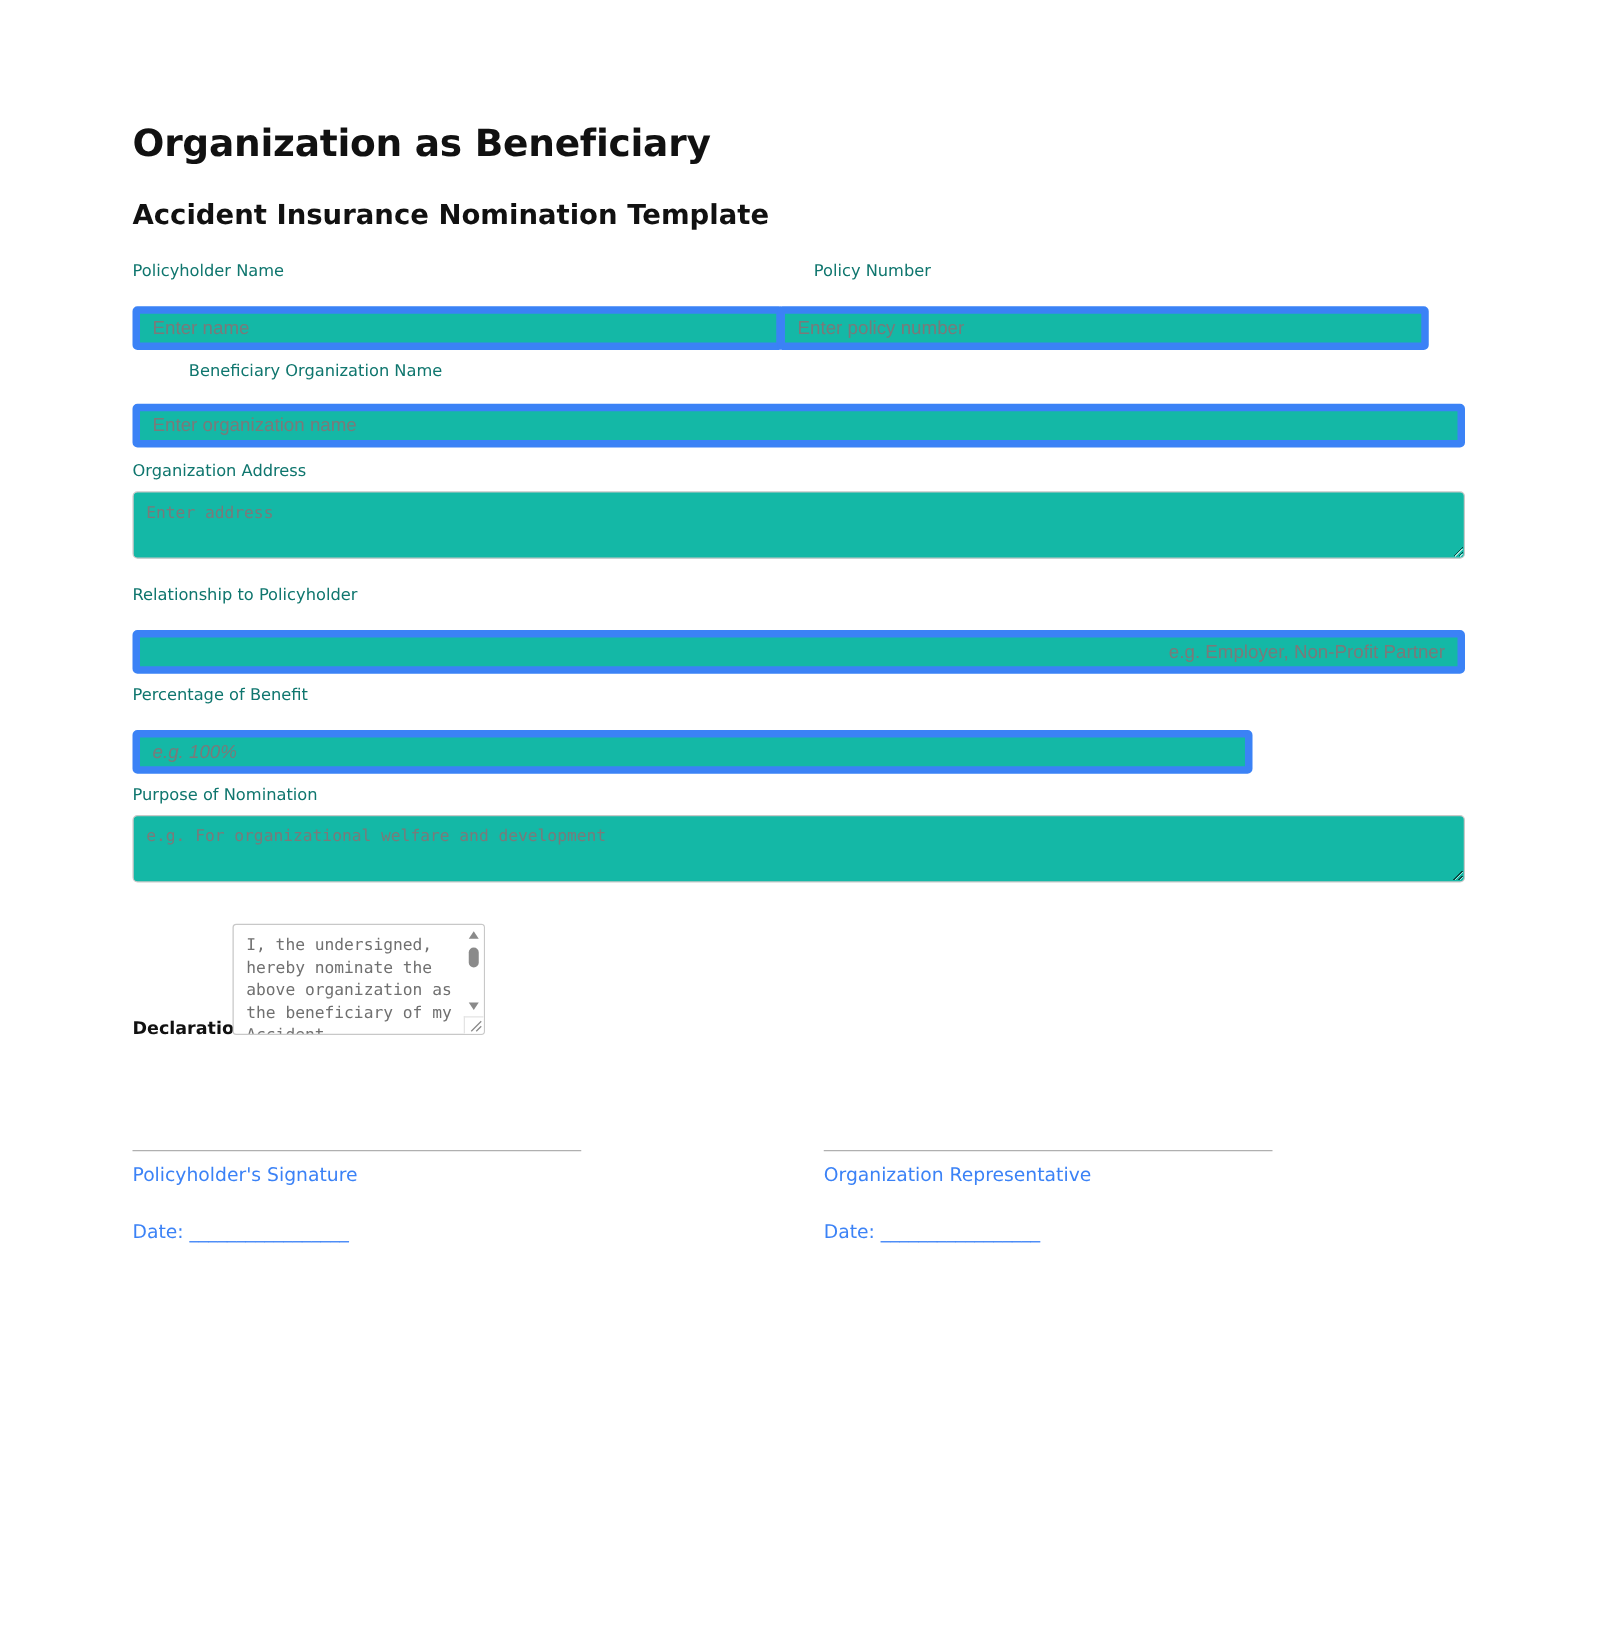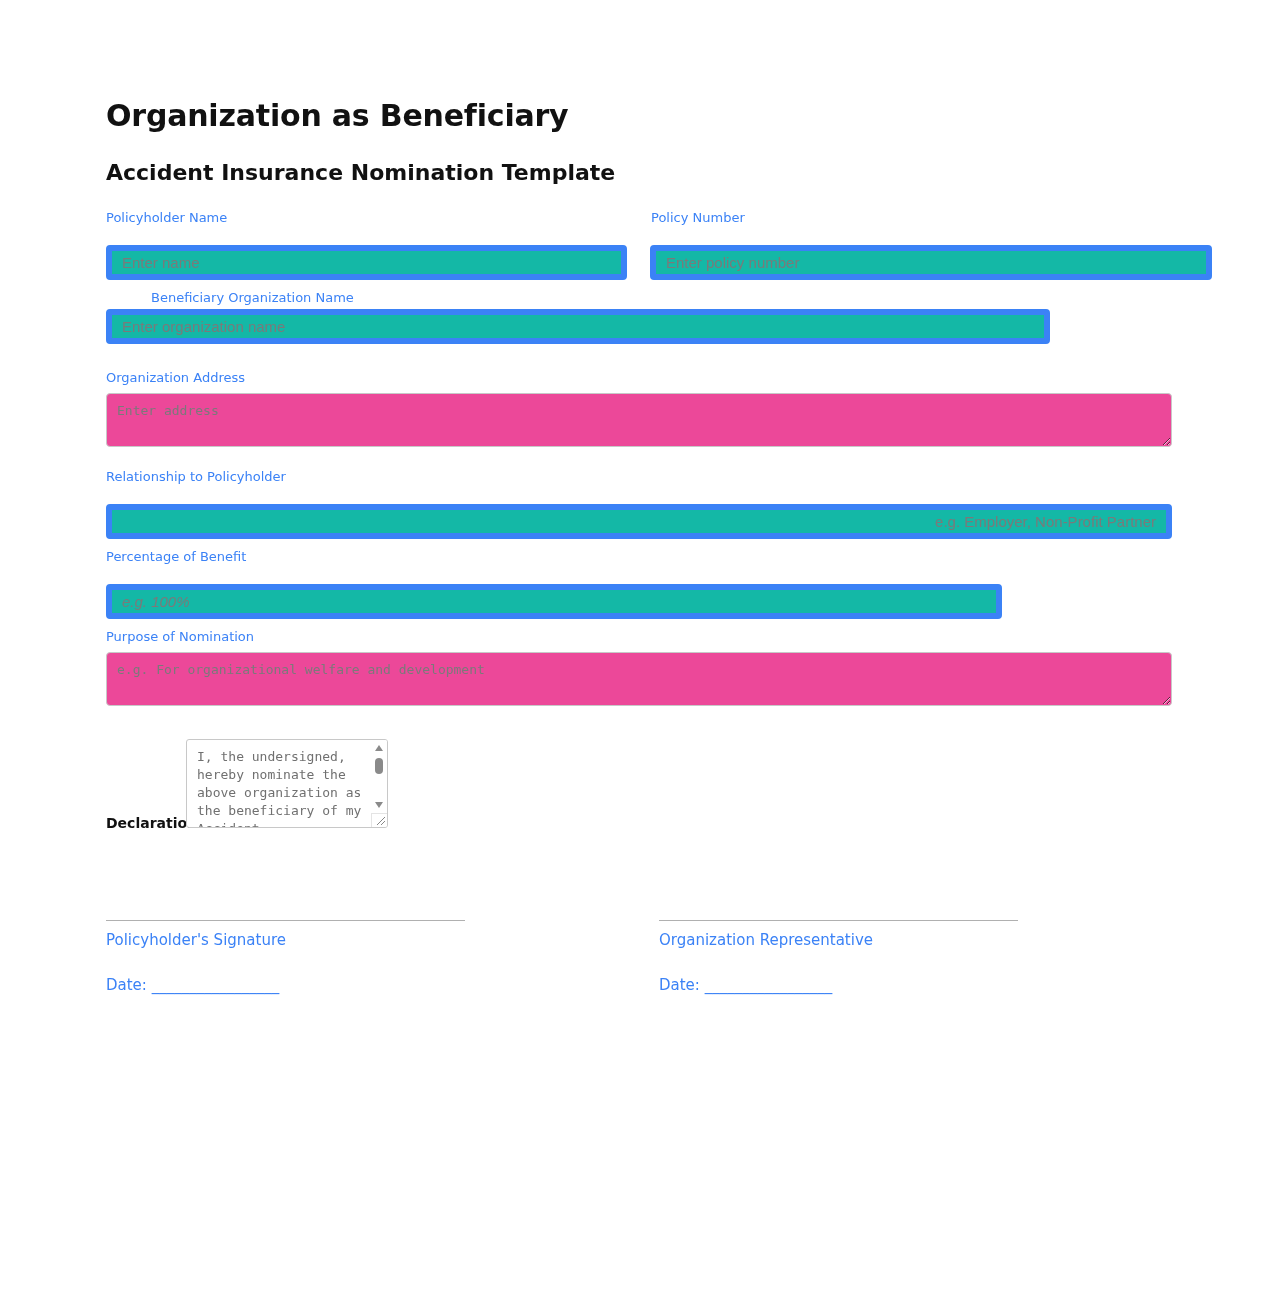--- a/index.html
+++ b/index.html
@@ -38,21 +38,21 @@
       left: 0;
       margin: 0;
       font-size: 22px;
       font-weight: bold;
       white-space: nowrap;
       line-height: 32px;
     }
     .label {
       position: absolute;
       font-size: 13px;
-      color: #3b82f6;
+      color: #0f766e;
       white-space: nowrap;
       line-height: 16px;
     }
     .input {
       position: absolute;
       height: 35px;
       border: 6px solid #3b82f6;
       border-radius: 4px;
       background: #14b8a6;
       font-family: "Liberation Sans", sans-serif;
@@ -60,21 +60,21 @@
       color: #333;
       padding: 0 10px;
       outline: none;
       margin-top: 12px;
     }
     .input::placeholder { color: #7a7a7a; }
     .textarea {
       position: absolute;
       border: 1px solid #c8c8c8;
       border-radius: 4px;
-      background: #ec4899;
+      background: #14b8a6;
       font-family: "DejaVu Sans Mono", "Liberation Mono", monospace;
       font-size: 13px;
       line-height: 18px;
       color: #333;
       padding: 8px 10px;
       resize: vertical;
       outline: none;
     }
     .textarea::placeholder { color: #7a7a7a; }
     .decl-label {
@@ -174,24 +174,24 @@
 
 <div class="page">
 
   <h1>Organization as Beneficiary</h1>
   <h2>Accident Insurance Nomination Template</h2>
 
   <label class="label" style="left:0; top:210px;">Policyholder Name</label>
   <input class="input" type="text" style="left: 0px; top: 233px; width: 521px;" placeholder="Enter name">
 
   <label class="label" style="left:545px; top:210px;">Policy Number</label>
-  <input class="input" type="text" style="left: 544px; top: 233px; width: 562px;" placeholder="Enter policy number">
+  <input class="input" type="text" style="left: 516px; top: 233px; width: 521px;" placeholder="Enter policy number">
 
   <label class="label" style="left:0; top:290px;margin-left:45px;">Beneficiary Organization Name</label>
-  <input class="input" type="text" style="left: 0px; top: 297px; width: 944px;" placeholder="Enter organization name">
+  <input class="input" type="text" style="left: 0px; top: 311px; width: 1066px;" placeholder="Enter organization name">
 
   <label class="label" style="left:0; top:370px;">Organization Address</label>
   <textarea class="textarea" style="left: 0px; top: 393px; width: 1066px; height: 54px;" placeholder="Enter address"></textarea>
 
   <label class="label" style="left:0; top:469px;">Relationship to Policyholder</label>
   <input class="input" type="text" style="left: 0px; top: 492px; width: 1066px; text-align: right;" placeholder="e.g. Employer, Non-Profit Partner">
 
   <label class="label" style="left:0; top:549px;">Percentage of Benefit</label>
   <input class="input" type="text" style="left: 0px; top: 572px; width: 896px; font-style: italic;" placeholder="e.g. 100%">
 

